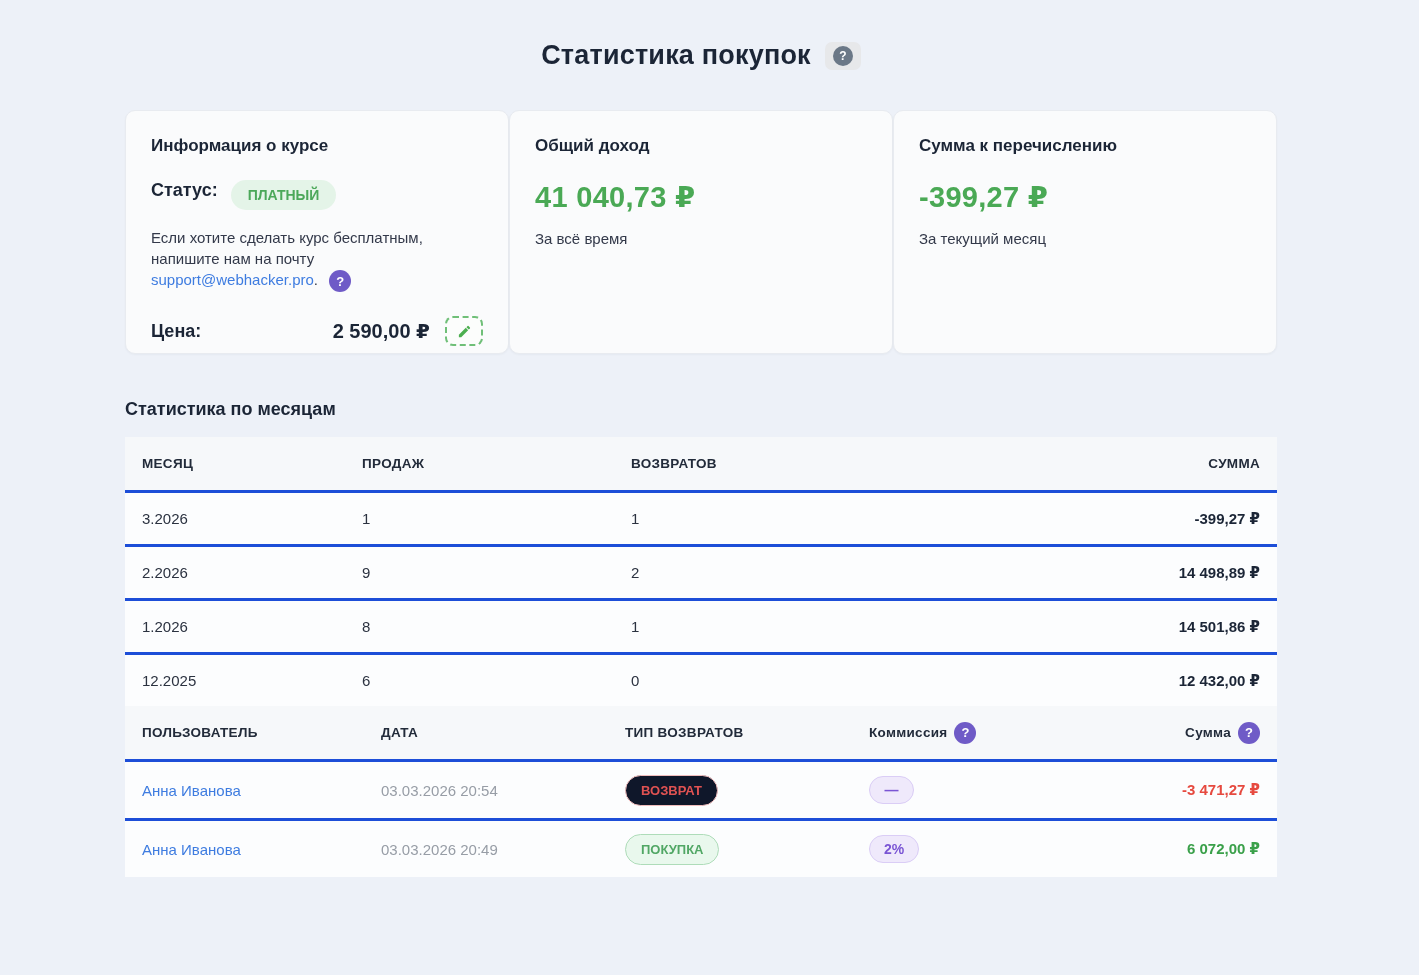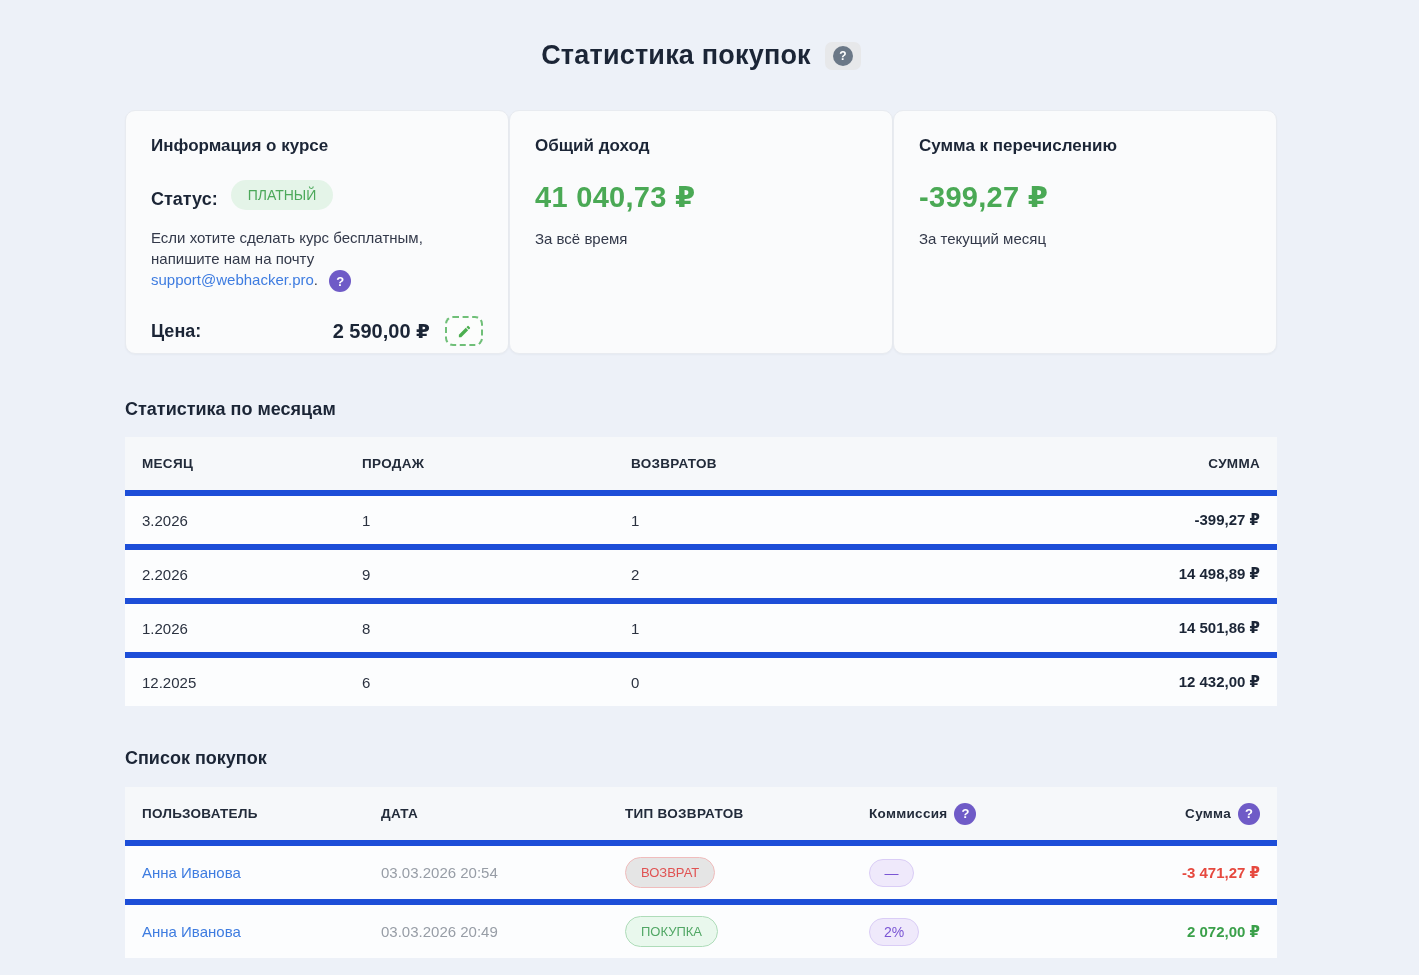--- a/index.html
+++ b/index.html
@@ -34,25 +34,25 @@
   .cards {
     margin-top: 39px;
     display: grid; grid-template-columns: repeat(3, 1fr); 
   }
   .card {
     background: #fafbfc; border: 1px solid #e8ebf0; border-radius: 10px;
     height: 244px; padding: 25px;
     box-shadow: 0 1px 2px rgba(30,42,70,.04);
   }
   .card-title { font-size: 17px; font-weight: 700; color: #1b2536; margin-bottom: 24px; }
-  .status-row { display: flex; align-items: flex-end; gap: 13px; margin-bottom: 17px; }
+  .status-row { display: flex; align-items: flex-start; gap: 13px; margin-bottom: 17px; }
   .status-label { font-size: 18px; font-weight: 700; color: #1b2536; }
   .badge {
     display: inline-flex; align-items: center; justify-content: center;
-    border-radius: 999px; font-weight: 400; white-space: nowrap;
+    border-radius: 999px; font-weight: 700; white-space: nowrap;
   }
   .badge-paid { background: #e4f4e8; color: #4ca85a; font-size: 14px; padding: 7px 17px; }
   .card-note { font-size: 15px; line-height: 21px; color: #33394a; max-width: 300px; }
   .card-note a { color: #3e7ce0; text-decoration: none; }
   .qicon {
     display: inline-flex; align-items: center; justify-content: center;
     width: 22px; height: 22px; border-radius: 50%; background: #6f5bc7;
     color: #fff; font-size: 13px; font-weight: 700; vertical-align: middle;
     margin-left: 7px; cursor: pointer; border: none;
   }
@@ -68,21 +68,21 @@
   .edit-btn svg { width: 15px; height: 15px; fill: #4caf50; }
   .big-value { font-size: 29px; font-weight: 700; color: #4aa955; margin-bottom: 16px; letter-spacing: .3px; }
   .card-caption { font-size: 15px; color: #33394a; }
 
   
   .section-title { font-size: 18px; font-weight: 700; color: #1b2536; }
   .section-title.first { margin-top: 45px; margin-bottom: 17px; }
   .section-title.second { margin-top: 42px; margin-bottom: 18px; }
 
   .table { width: 100%; }
-  .t-row { display: flex; align-items: center; background: #fcfdfe; border-top: 6px solid #1d4ed8; }
+  .t-row { display: flex; align-items: center; background: #fcfdfe; border-top: 3px solid #1d4ed8; }
   .t-row.t-head { background: #f6f8fa; border-top: none; height: 53px; }
   .t-head .cell { font-size: 13.5px; font-weight: 700; color: #222b3a; letter-spacing: .3px; }
   .table-monthly .t-row { height: 54px; }
   .table-monthly .t-row.t-head { height: 53px; }
   .table-purchases .t-row { height: 59px; }
   .table-purchases .t-row.t-head { height: 53px; justify-content: center; }
   .cell { font-size: 15px; color: #2b3240; }
   
   .m-c1 { width: 237px; padding-left: 17px; }
   .m-c2 { width: 269px; }
@@ -92,21 +92,21 @@
   
   .p-c1 { width: 256px; padding-left: 17px; }
   .p-c2 { width: 244px; }
   .p-c3 { width: 244px; }
   .p-c4 { width: 200px; }
   .p-c5 { flex: 1; text-align: right; padding-right: 17px; font-weight: 700; }
   .head-with-icon { display: inline-flex; align-items: center; }
   .p-c5.head-cell { font-weight: 700; }
   .user-link { color: #3e7ce0; text-decoration: none; font-size: 15px; cursor: pointer; }
   .date-text { color: #979da6; }
-  .badge-refund  { background: #e5e5e5; color: #e05252; border: 1px solid #f0bcbc; font-size: 13px; padding: 7px 15px; }
+  .badge-refund  { background: #0f172a; color: #e05252; border: 1px solid #f0bcbc; font-size: 13px; padding: 7px 15px; }
   .badge-purchase{ background: #e9f8ed; color: #51a765; border: 1px solid #aedcb9; font-size: 13px; padding: 7px 15px; }
   .badge-commission { background: #efe9fb; color: #7a55d4; border: 1px solid #dacdf6; font-size: 14px; padding: 5px 14px; min-width: 45px; }
   .sum-neg { color: #e6493f; }
   .sum-pos { color: #3aa04a; }
 </style>
 </head>
 <body>
 
 <div class="content">
 
@@ -187,21 +187,20 @@
       <div class="cell m-c4">14 501,86 ₽</div>
     </div>
     <div class="t-row">
       <div class="cell m-c1">12.2025</div>
       <div class="cell m-c2">6</div>
       <div class="cell m-c3">0</div>
       <div class="cell m-c4">12 432,00 ₽</div>
     </div>
   </div>
 
-  <div class="section-title second">Список покупок</div>
 
   <div class="table table-purchases">
     <div class="t-row t-head">
       <div class="cell p-c1">ПОЛЬЗОВАТЕЛЬ</div>
       <div class="cell p-c2">ДАТА</div>
       <div class="cell p-c3">ТИП ВОЗВРАТОВ</div>
       <div class="cell p-c4">
         <span class="head-with-icon">
           <span>Коммиссия</span>
           <button class="qicon">?</button>
@@ -221,17 +220,17 @@
       <div class="cell p-c3"><span class="badge badge-refund">ВОЗВРАТ</span></div>
       <div class="cell p-c4"><span class="badge badge-commission">—</span></div>
       <div class="cell p-c5 sum-neg">-3 471,27 ₽</div>
     </div>
 
     <div class="t-row">
       <div class="cell p-c1"><a href="#" class="user-link">Анна Иванова</a></div>
       <div class="cell p-c2 date-text">03.03.2026 20:49</div>
       <div class="cell p-c3"><span class="badge badge-purchase">ПОКУПКА</span></div>
       <div class="cell p-c4"><span class="badge badge-commission">2%</span></div>
-      <div class="cell p-c5 sum-pos">2 072,00 ₽</div>
+      <div class="cell p-c5 sum-pos">6 072,00 ₽</div>
     </div>
   </div>
 
 </div>
 
 </body></html>

